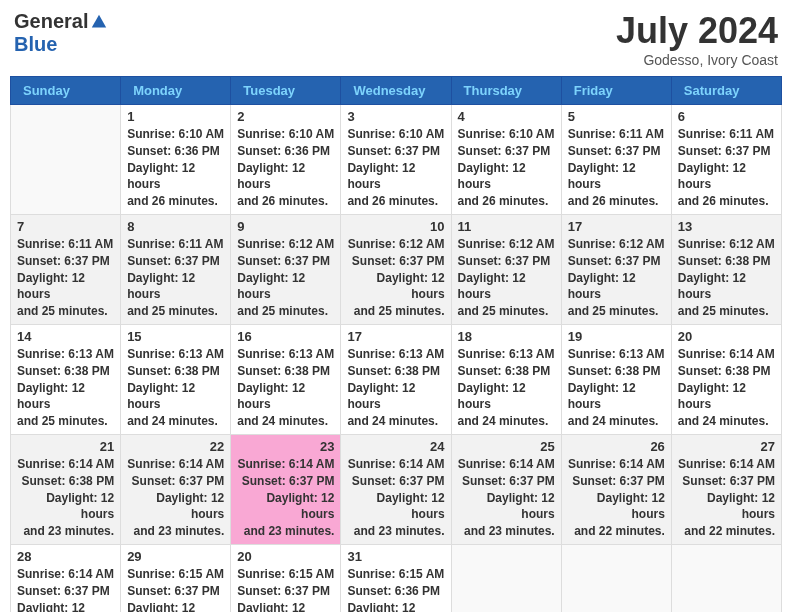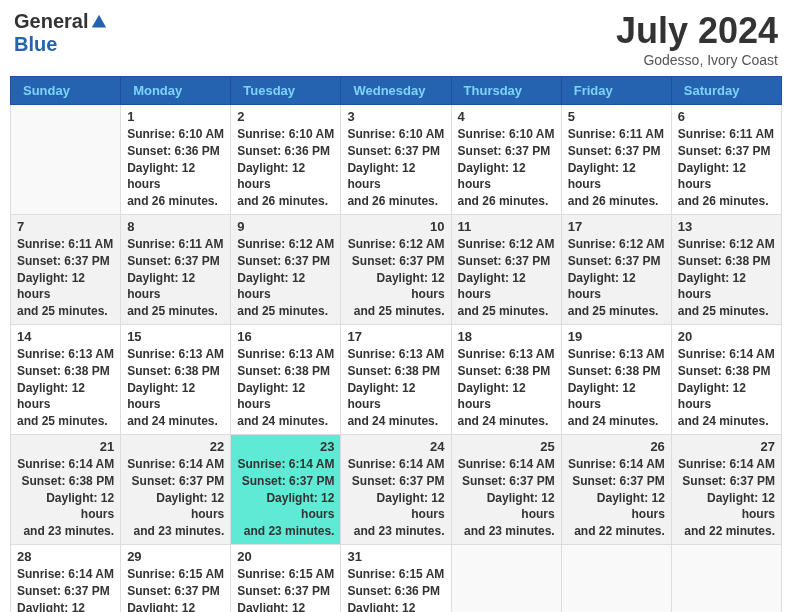--- a/index.html
+++ b/index.html
@@ -282,21 +282,21 @@
 Daylight: 12 hours
 and 23 minutes.</div>
         </td>
         <td style="background-color: rgb(242, 242, 242);">
           <div class="day-number">22</div>
           <div class="day-info" style="white-space: pre-line;">Sunrise: 6:14 AM
 Sunset: 6:37 PM
 Daylight: 12 hours
 and 23 minutes.</div>
         </td>
-        <td style="background-color: #5eead4;">
+        <td style="background-color: #f9a8d4;">
           <div class="day-number">23</div>
           <div class="day-info" style="white-space: pre-line;">Sunrise: 6:14 AM
 Sunset: 6:37 PM
 Daylight: 12 hours
 and 23 minutes.</div>
         </td>
         <td style="background-color: rgb(242, 242, 242);">
           <div class="day-number">24</div>
           <div class="day-info" style="white-space: pre-line;">Sunrise: 6:14 AM
 Sunset: 6:37 PM

